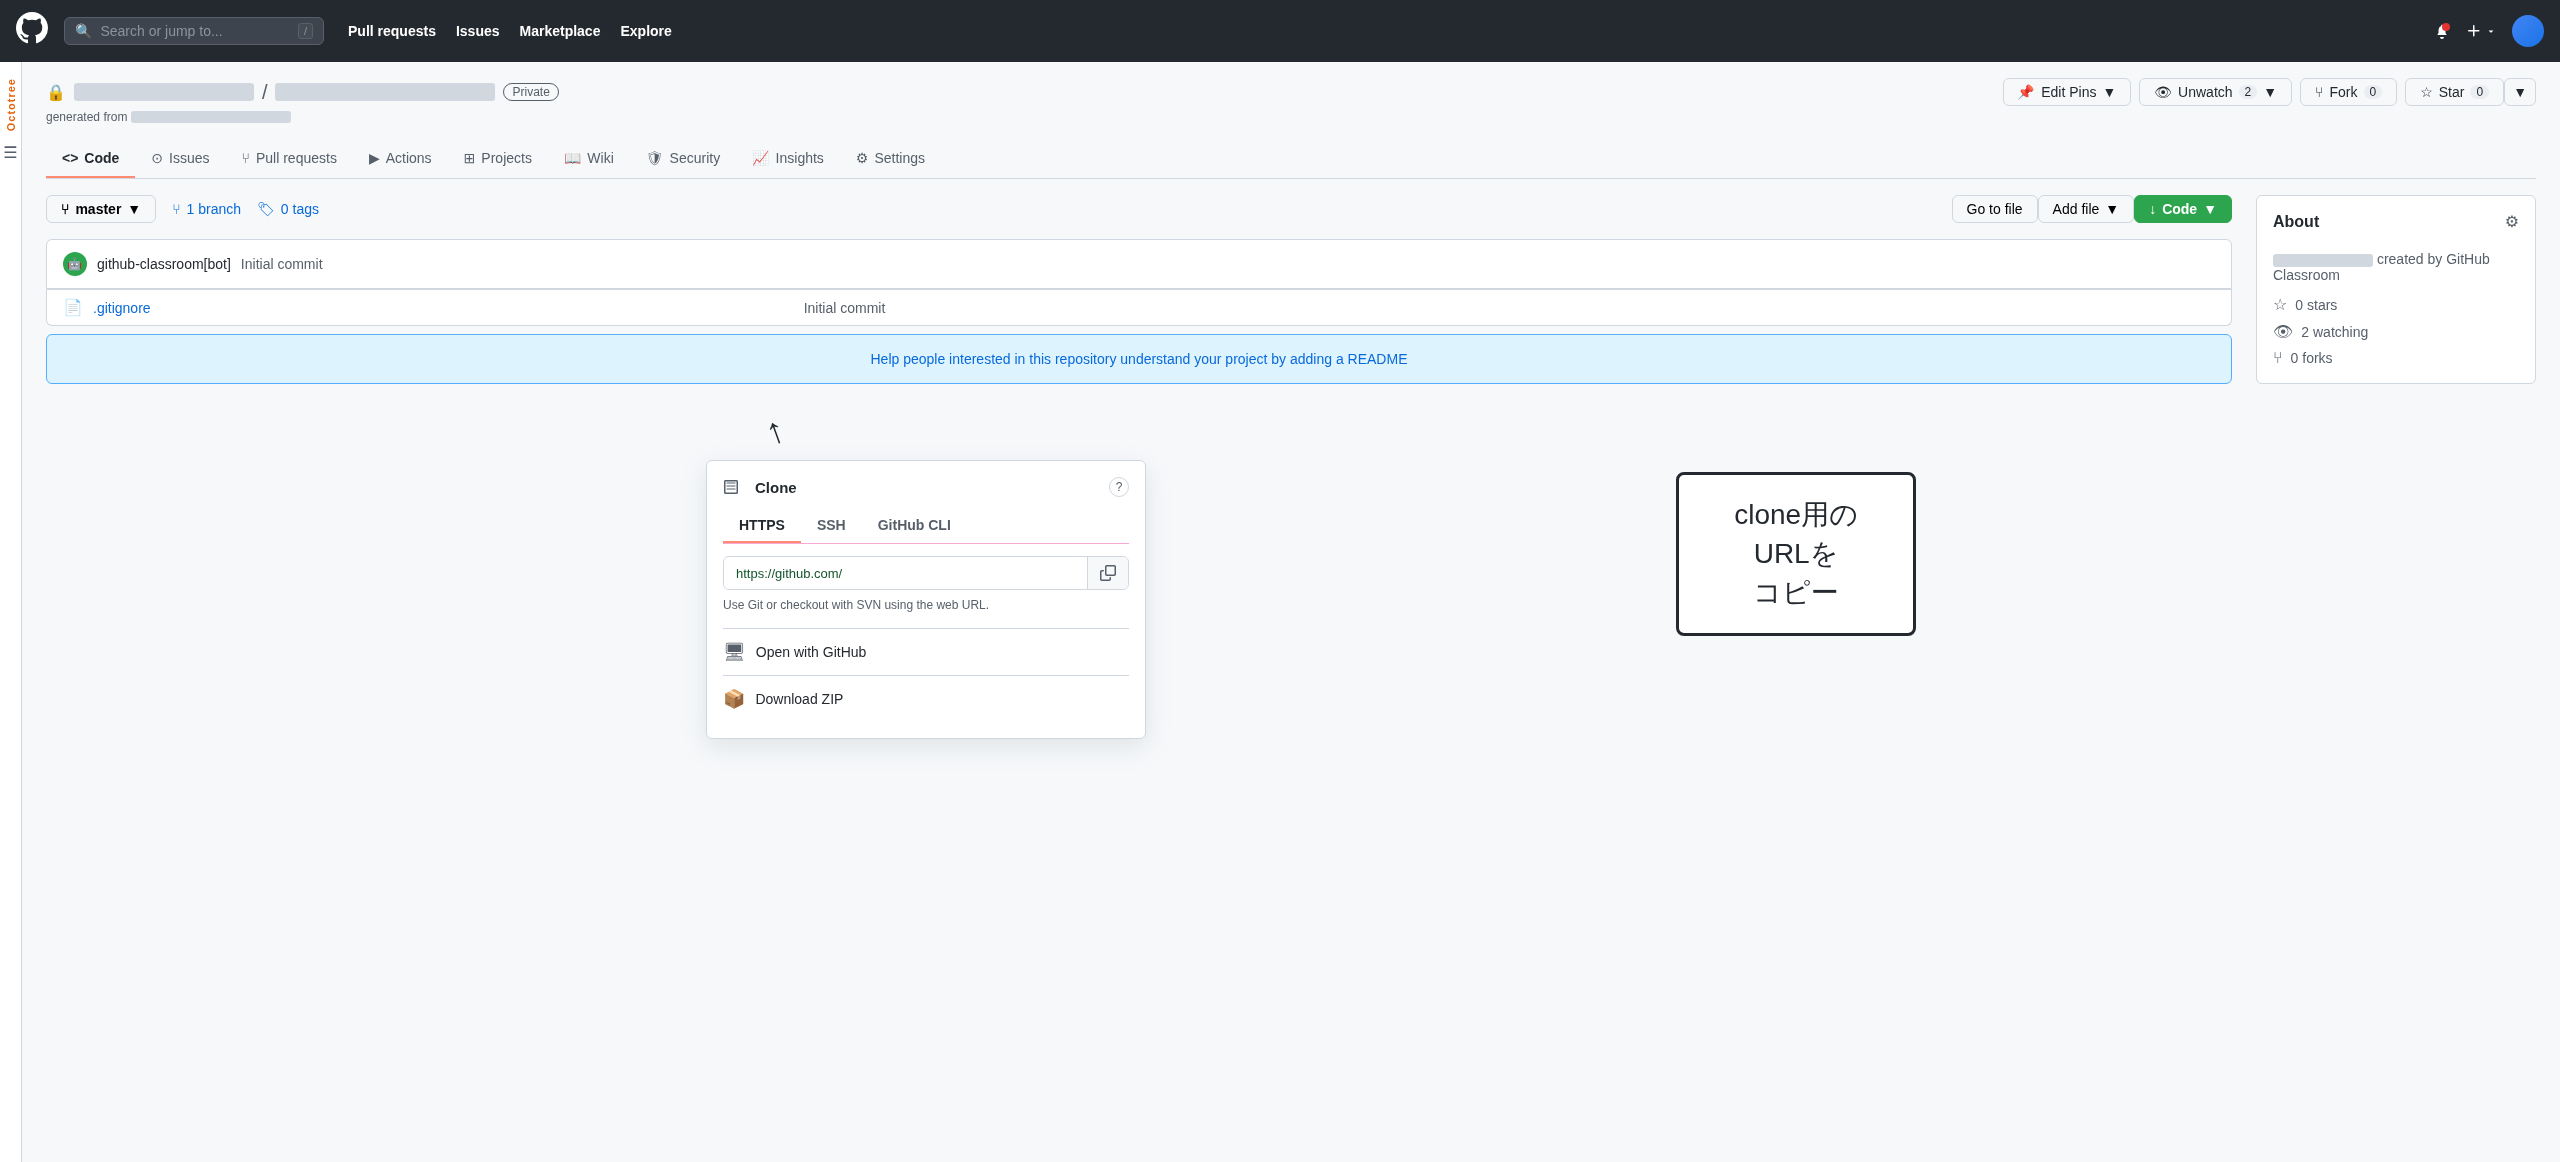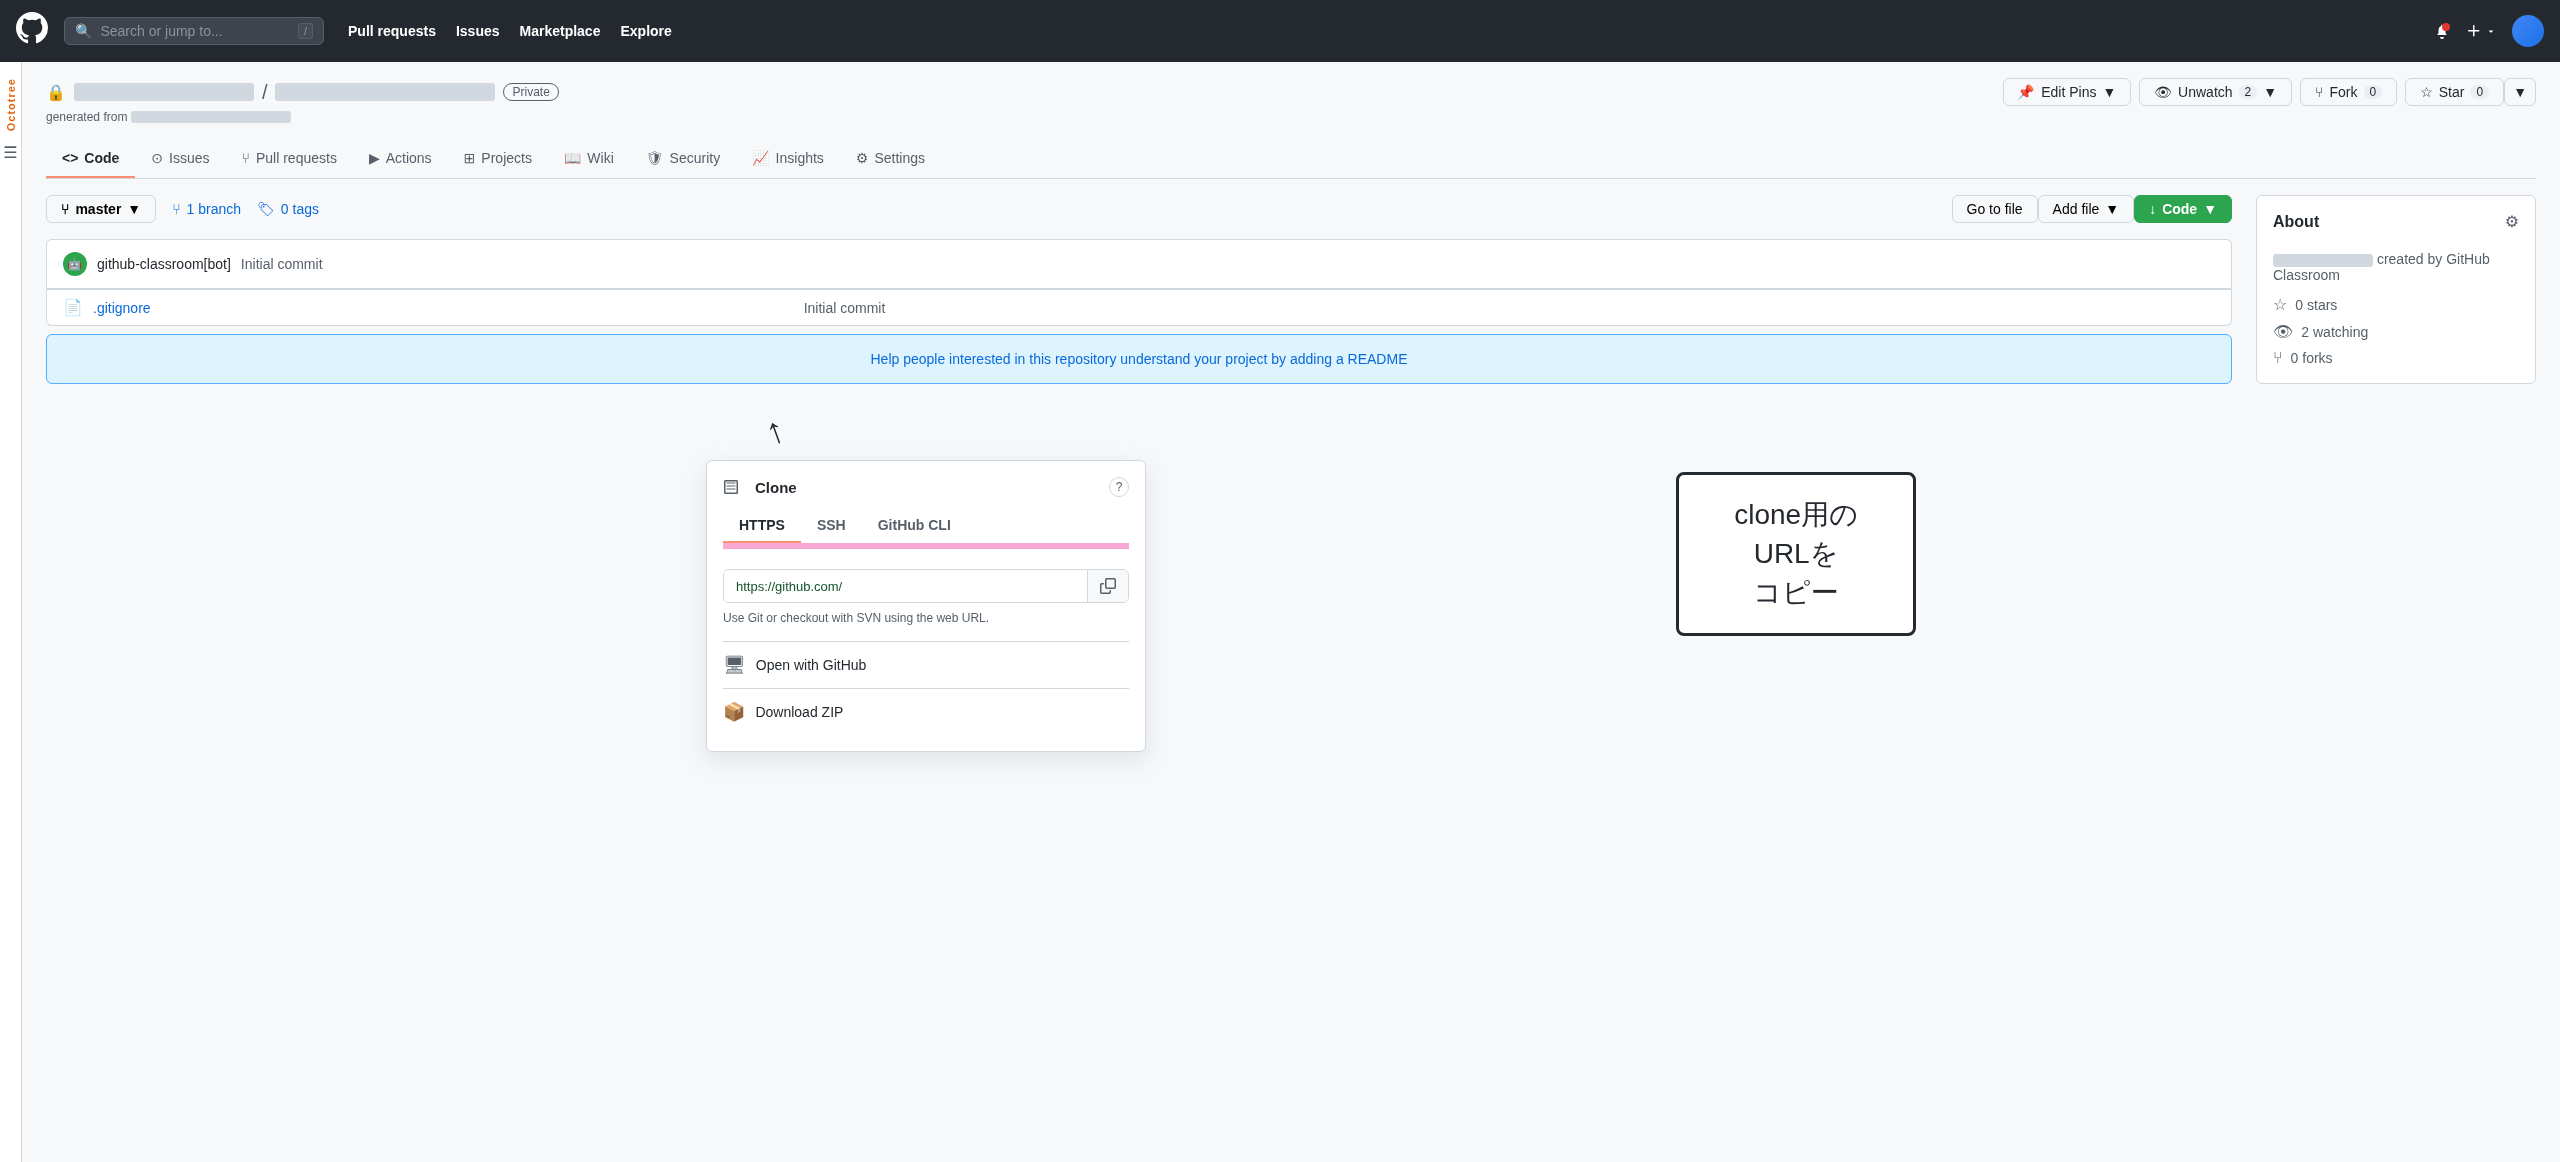--- a/index.html
+++ b/index.html
@@ -280,21 +280,21 @@
       width: 440px;
       background: white;
       border: 1px solid #d0d7de;
       border-radius: 6px;
       box-shadow: 0 8px 24px rgba(140,149,159,0.2);
       z-index: 200;
       padding: 16px;
     }
     .clone-header { display: flex; justify-content: space-between; align-items: center; margin-bottom: 12px; }
     .clone-title { font-size: 15px; font-weight: 700; display: flex; align-items: center; gap: 16px; }
-    .clone-tabs { display: flex; gap: 0; border-bottom: 6px solid #f9a8d4; margin-bottom: 20px; }
+    .clone-tabs { display: flex; gap: 0; border-bottom: 1px solid #f9a8d4; margin-bottom: 12px; }
     .clone-tab {
       padding: 8px 16px;
       cursor: pointer;
       font-size: 14px;
       font-weight: 600;
       color: #57606a;
       border-bottom: 2px solid transparent;
     }
     .clone-tab.active {
       color: #24292f;

